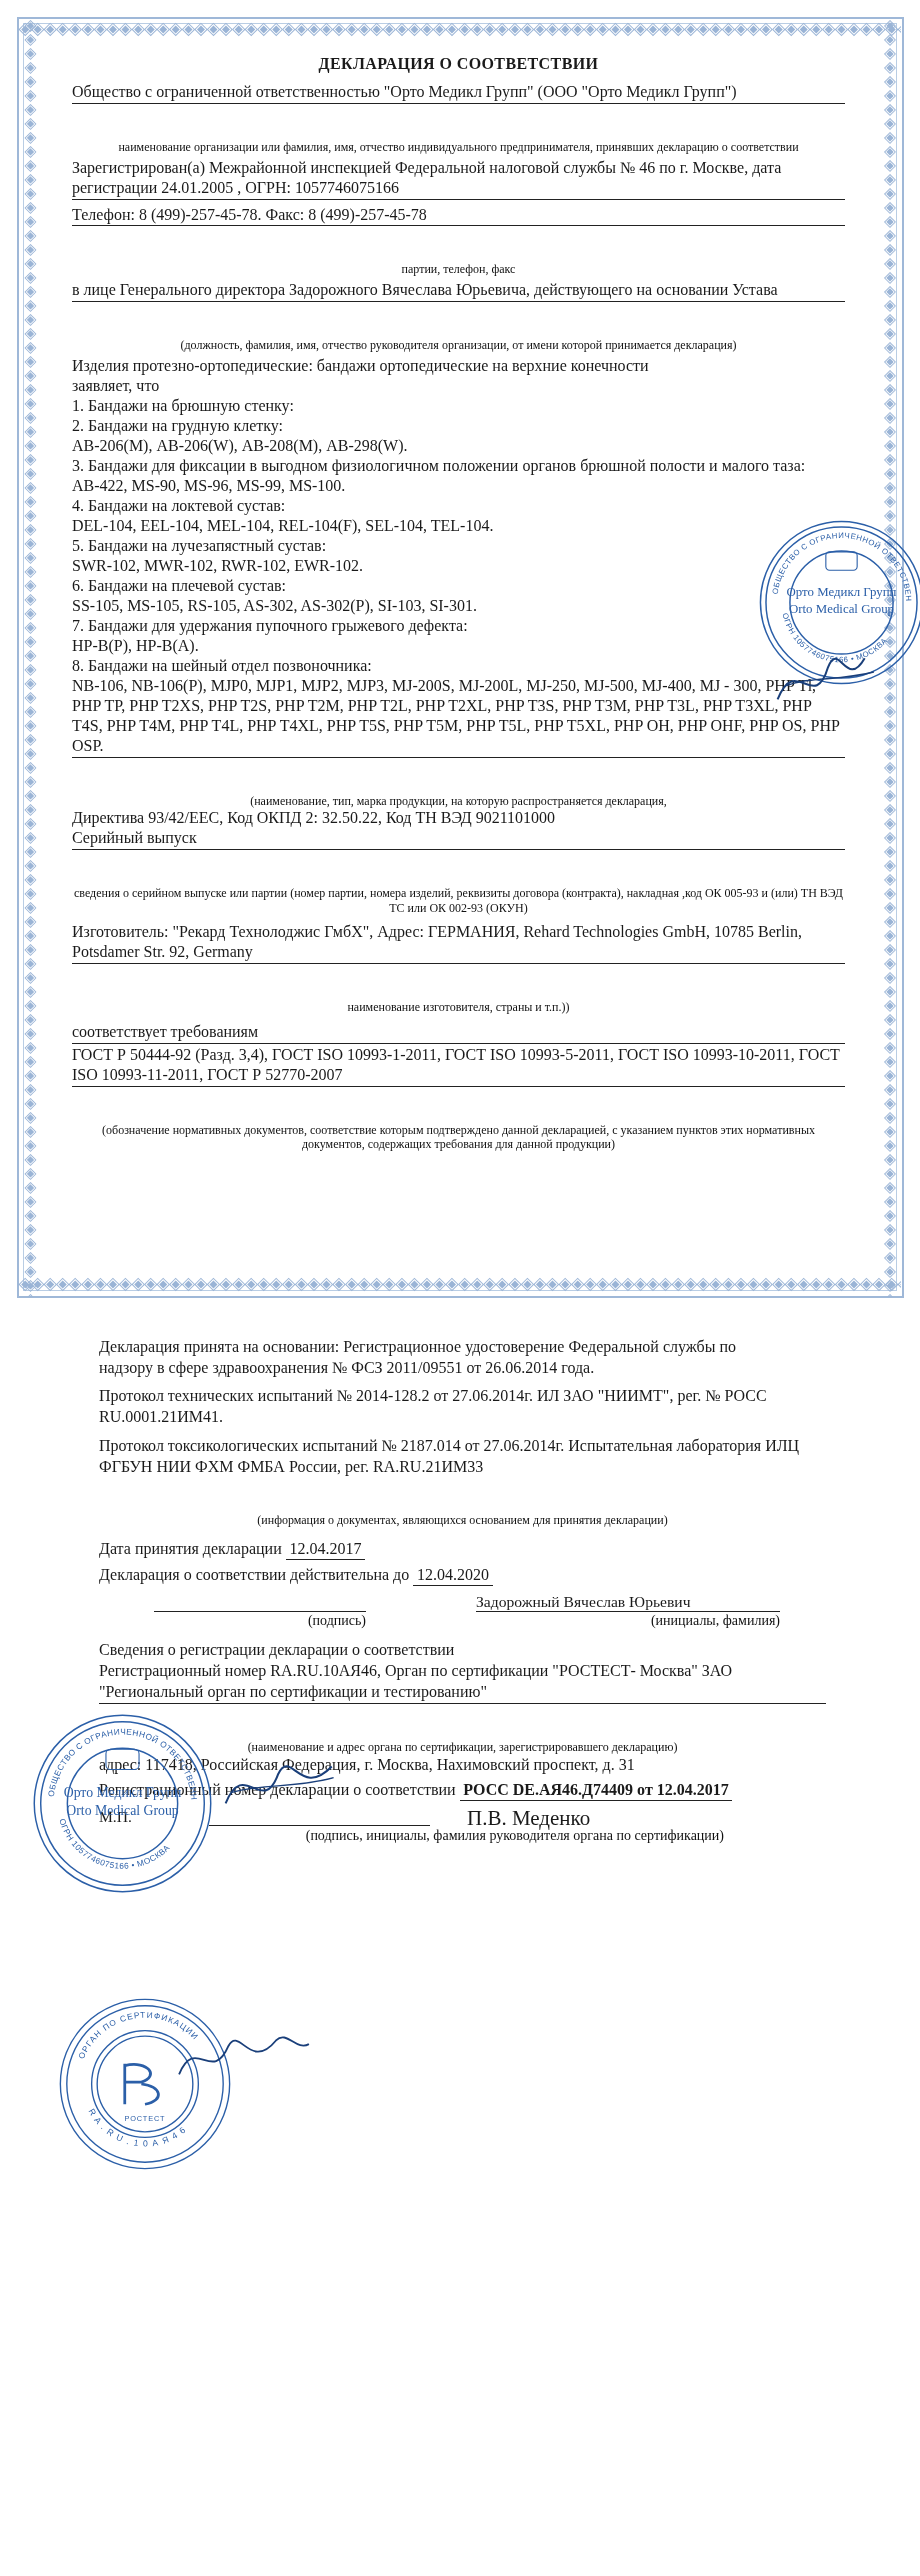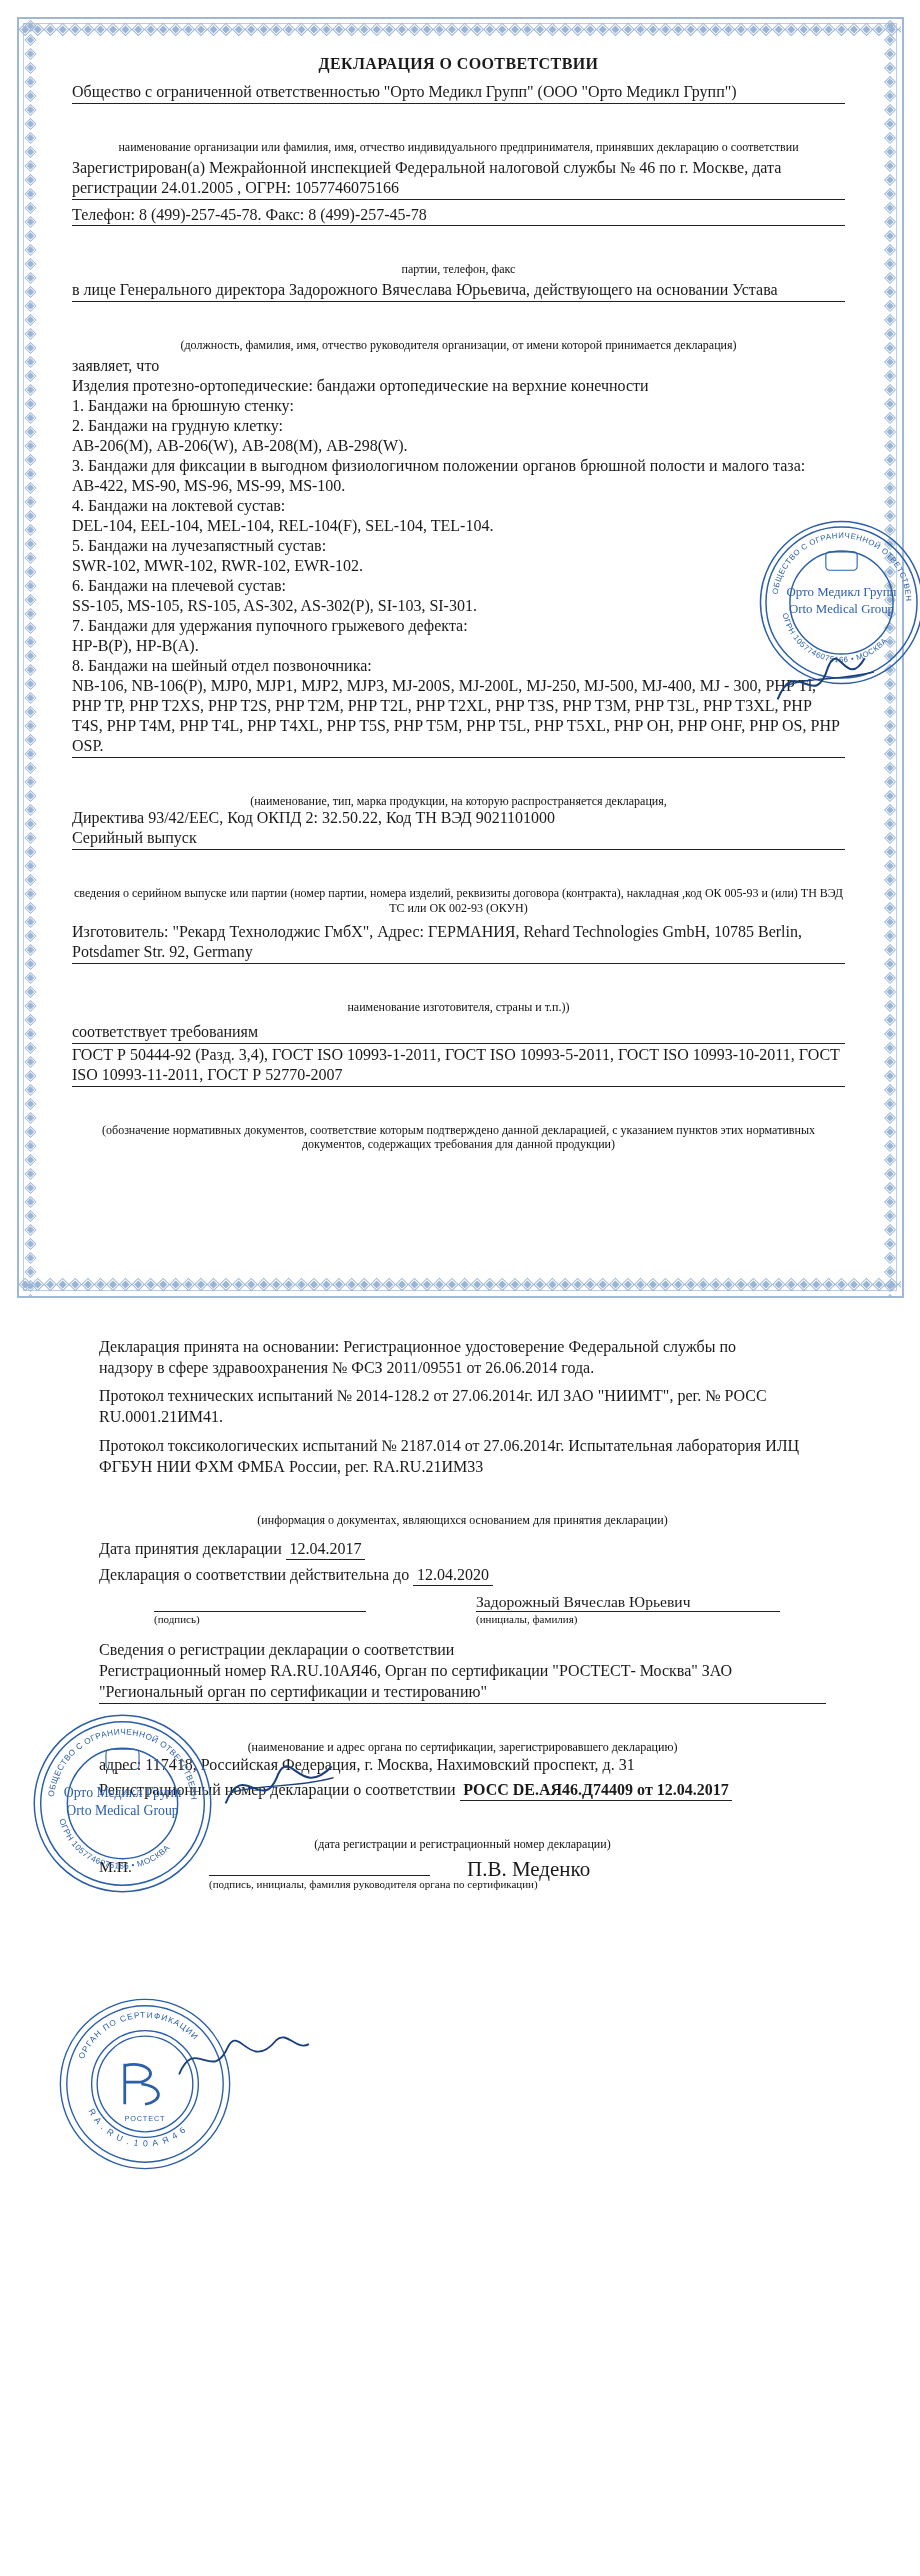--- a/index.html
+++ b/index.html
@@ -115,22 +115,22 @@
   .sigrow {
     position: relative;
     height: 31px;
   }
   .sig-line {
     position: absolute;
     border-bottom: 0.9px solid #222;
     height: 0;
   }
   .small-under {
-    font-size: 11px;
-    text-align: left;
+    font-size: 14px;
+    text-align: right;
     color: #111;
   }
   .underline-val {
     border-bottom: 0.9px solid #222;
     display: inline-block;
     padding: 0 3.7px;
   }
 
   
   .stamp {
@@ -179,23 +179,23 @@
     <div class="line">Телефон: 8 (499)-257-45-78. Факс: 8 (499)-257-45-78</div>
     <div class="rule"></div>
     <div class="cap">партии, телефон, факс</div>
 
     <div class="sp4"></div>
     <div class="line">в лице Генерального директора Задорожного Вячеслава Юрьевича, действующего на основании Устава</div>
     <div class="rule"></div>
     <div class="cap">(должность, фамилия, имя, отчество руководителя организации, от имени которой принимается декларация)</div>
 
     <div class="sp4"></div>
+    <div class="line">Изделия протезно-ортопедические: бандажи ортопедические на верхние конечности</div>
+
     <div class="line">заявляет, что</div>
-
-    <div class="line">Изделия протезно-ортопедические: бандажи ортопедические на верхние конечности</div>
     <div class="line">1. Бандажи на брюшную стенку:</div>
     <div class="line">2. Бандажи на грудную клетку:</div>
     <div class="line">АВ-206(М), АВ-206(W), АВ-208(М), АВ-298(W).</div>
     <div class="line">3. Бандажи для фиксации в выгодном физиологичном положении органов брюшной полости и малого таза:</div>
     <div class="line">АВ-422, MS-90, MS-96, MS-99, MS-100.</div>
     <div class="line">4. Бандажи на локтевой сустав:</div>
     <div class="line">DEL-104, EEL-104, MEL-104, REL-104(F), SEL-104, TEL-104.</div>
     <div class="line">5. Бандажи на лучезапястный сустав:</div>
     <div class="line">SWR-102, MWR-102, RWR-102, EWR-102.</div>
     <div class="line">6. Бандажи на плечевой сустав:</div>
@@ -286,21 +286,20 @@
     <div class="line">Сведения о регистрации декларации о соответствии</div>
     <div class="line">Регистрационный номер RA.RU.10АЯ46, Орган по сертификации "РОСТЕСТ- Москва" ЗАО "Региональный орган по сертификации и тестированию"</div>
     <div class="rule"></div>
     <div class="cap">(наименование и адрес органа по сертификации, зарегистрировавшего декларацию)</div>
     <div class="line">адрес: 117418, Российская Федерация, г. Москва, Нахимовский проспект, д. 31</div>
     <div class="sp4"></div>
     <div class="line">
       <span>Регистрационный номер декларации о соответствии</span>
       <span class="underline-val" style="font-weight:bold;">РОСС DE.АЯ46.Д74409 от 12.04.2017</span>
     </div>
-    <div class="cap">(дата регистрации и регистрационный номер декларации)</div>
 
     <div class="sp8"></div>
     <div class="sigrow" style="height:37px;">
       <div style="position:absolute; left:0px; top:0px; font-size:15.6px;">М.П.</div>
       <div class="sig-line" style="left:110px; top:16.6px; width:221px;"></div>
       <div style="position:absolute; left:368px; top:-1.8px; font-size:21px;">П.В. Меденко</div>
       <div style="position:absolute; left:110px; top:20px; width:515px;" class="small-under">(подпись, инициалы, фамилия руководителя органа по сертификации)</div>
     </div>
   </div>
 

